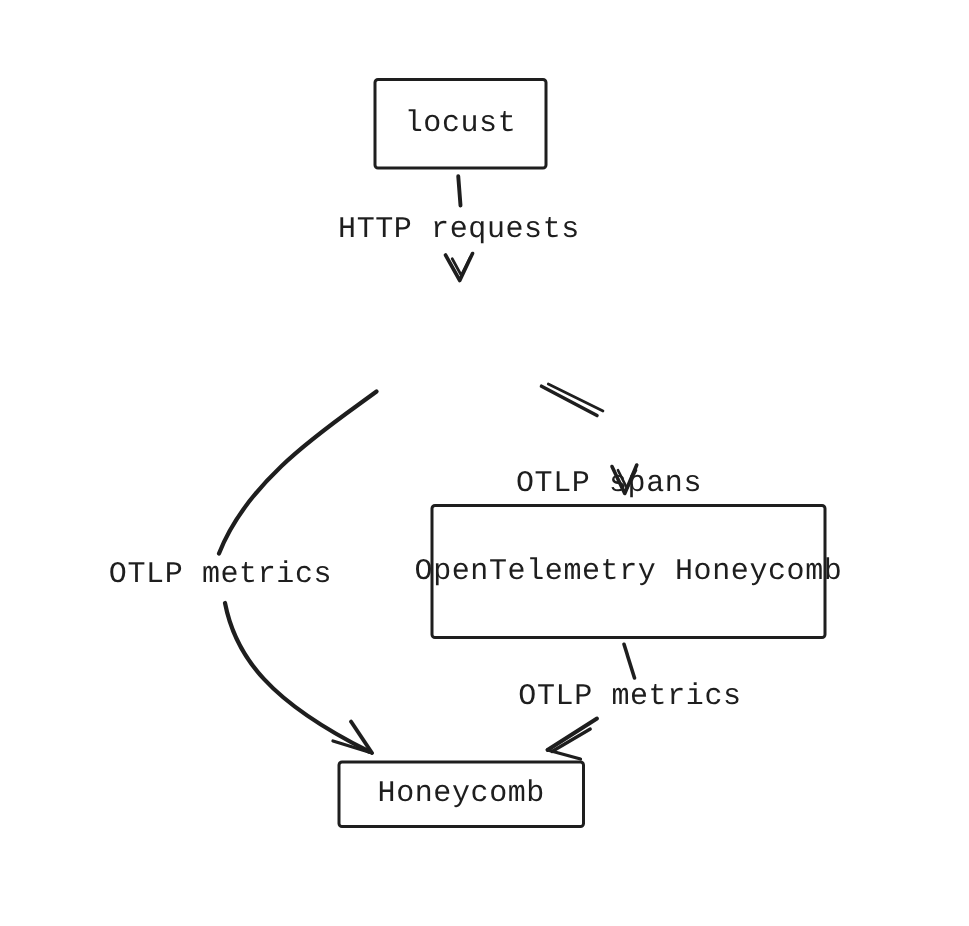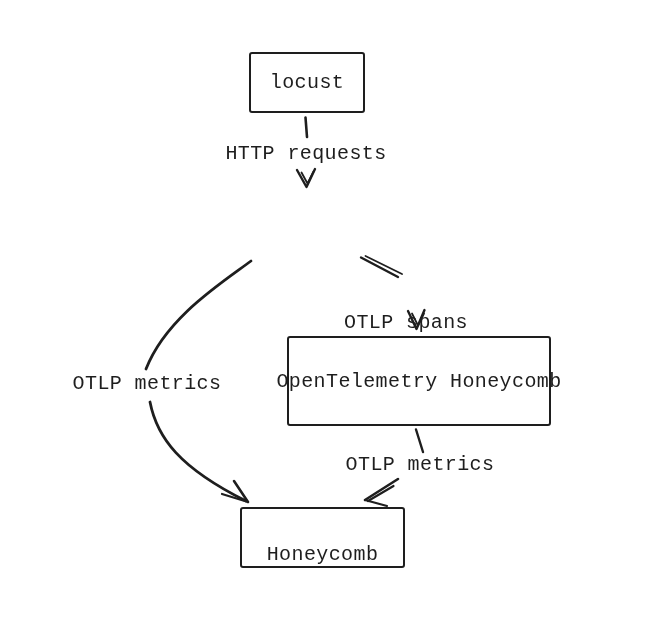--- a/index.html
+++ b/index.html
@@ -34,21 +34,21 @@
     display: flex;
     align-items: center;
     justify-content: center;
     font-size: 20px;
     letter-spacing: 0.4px;
     white-space: nowrap;
   }
   .node-locust        { left: 249px; top:  52px; width: 116px; height: 61px; }
   .node-messaging     { left: 212px; top: 192px; width: 190px; height: 61px; }
   .node-collector     { left: 287px; top: 336px; width: 264px; height: 90px; }
-  .node-honeycomb     { left: 240px; top: 507px; width: 165px; height: 61px; align-items: flex-end; }
+  .node-honeycomb     { left: 225px; top: 507px; width: 165px; height: 45px; }
   .edge-label {
     position: absolute;
     width: 220px;
     text-align: center;
     font-size: 20px;
     letter-spacing: 0.4px;
     white-space: nowrap;
   }
   .label-http          { left: 196px; top: 142px; }
   .label-spans         { left: 296px; top: 283px; margin-top: 28px; }

